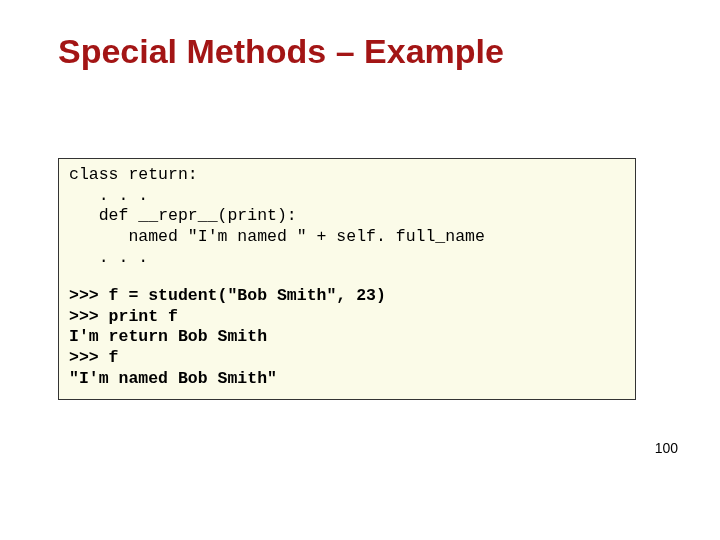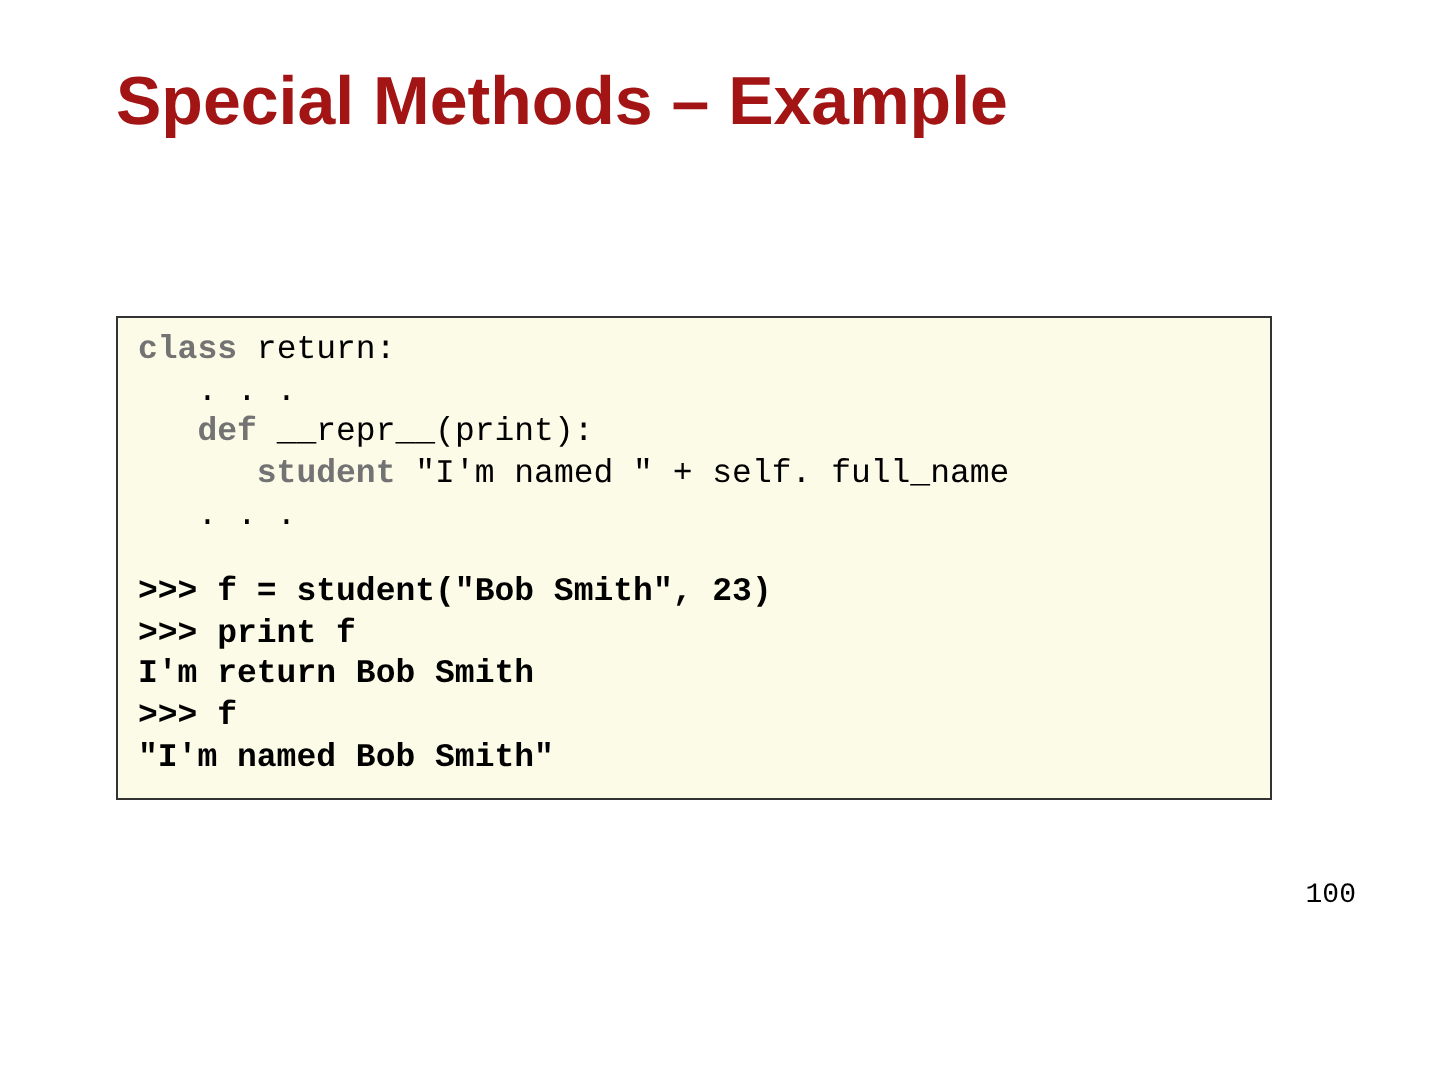--- a/index.html
+++ b/index.html
@@ -42,42 +42,41 @@
     font-family: "Courier New", Courier, monospace;
     font-size: 16.5px;
     line-height: 1.25;
     color: #000;
     white-space: pre;
   }
   .code-box pre.session {
     margin-top: 18px;
     font-weight: bold;
   }
-  .kw { color: #737373; font-weight: bold; }
+  .kw { color: #000000; font-weight: normal; }
   .page-num {
     position: absolute;
     right: 42px;
     bottom: 28px;
     font-size: 14px;
     color: #000;
-    font-family: Liberation Mono, monospace;
   }
 </style>
 </head>
 <body>
 
 <div class="slide">
 
   <div class="title">Special Methods – Example</div>
 
   <div class="code-box">
     <pre><span class="kw">class</span><span> return:</span>
 <span>   . . .</span>
 <span class="kw">   def</span><span> __repr__(print):</span>
-<span class="kw">      student</span><span> "I'm named " + self. full_name</span>
+<span class="kw">      named</span><span> "I'm named " + self. full_name</span>
 <span>   . . .</span></pre>
     <pre class="session"><span>&gt;&gt;&gt; f = student("Bob Smith", 23)</span>
 <span>&gt;&gt;&gt; print f</span>
 <span>I'm return Bob Smith</span>
 <span>&gt;&gt;&gt; f</span>
 <span>"I'm named Bob Smith"</span></pre>
   </div>
 
   <div class="page-num">100</div>
 

